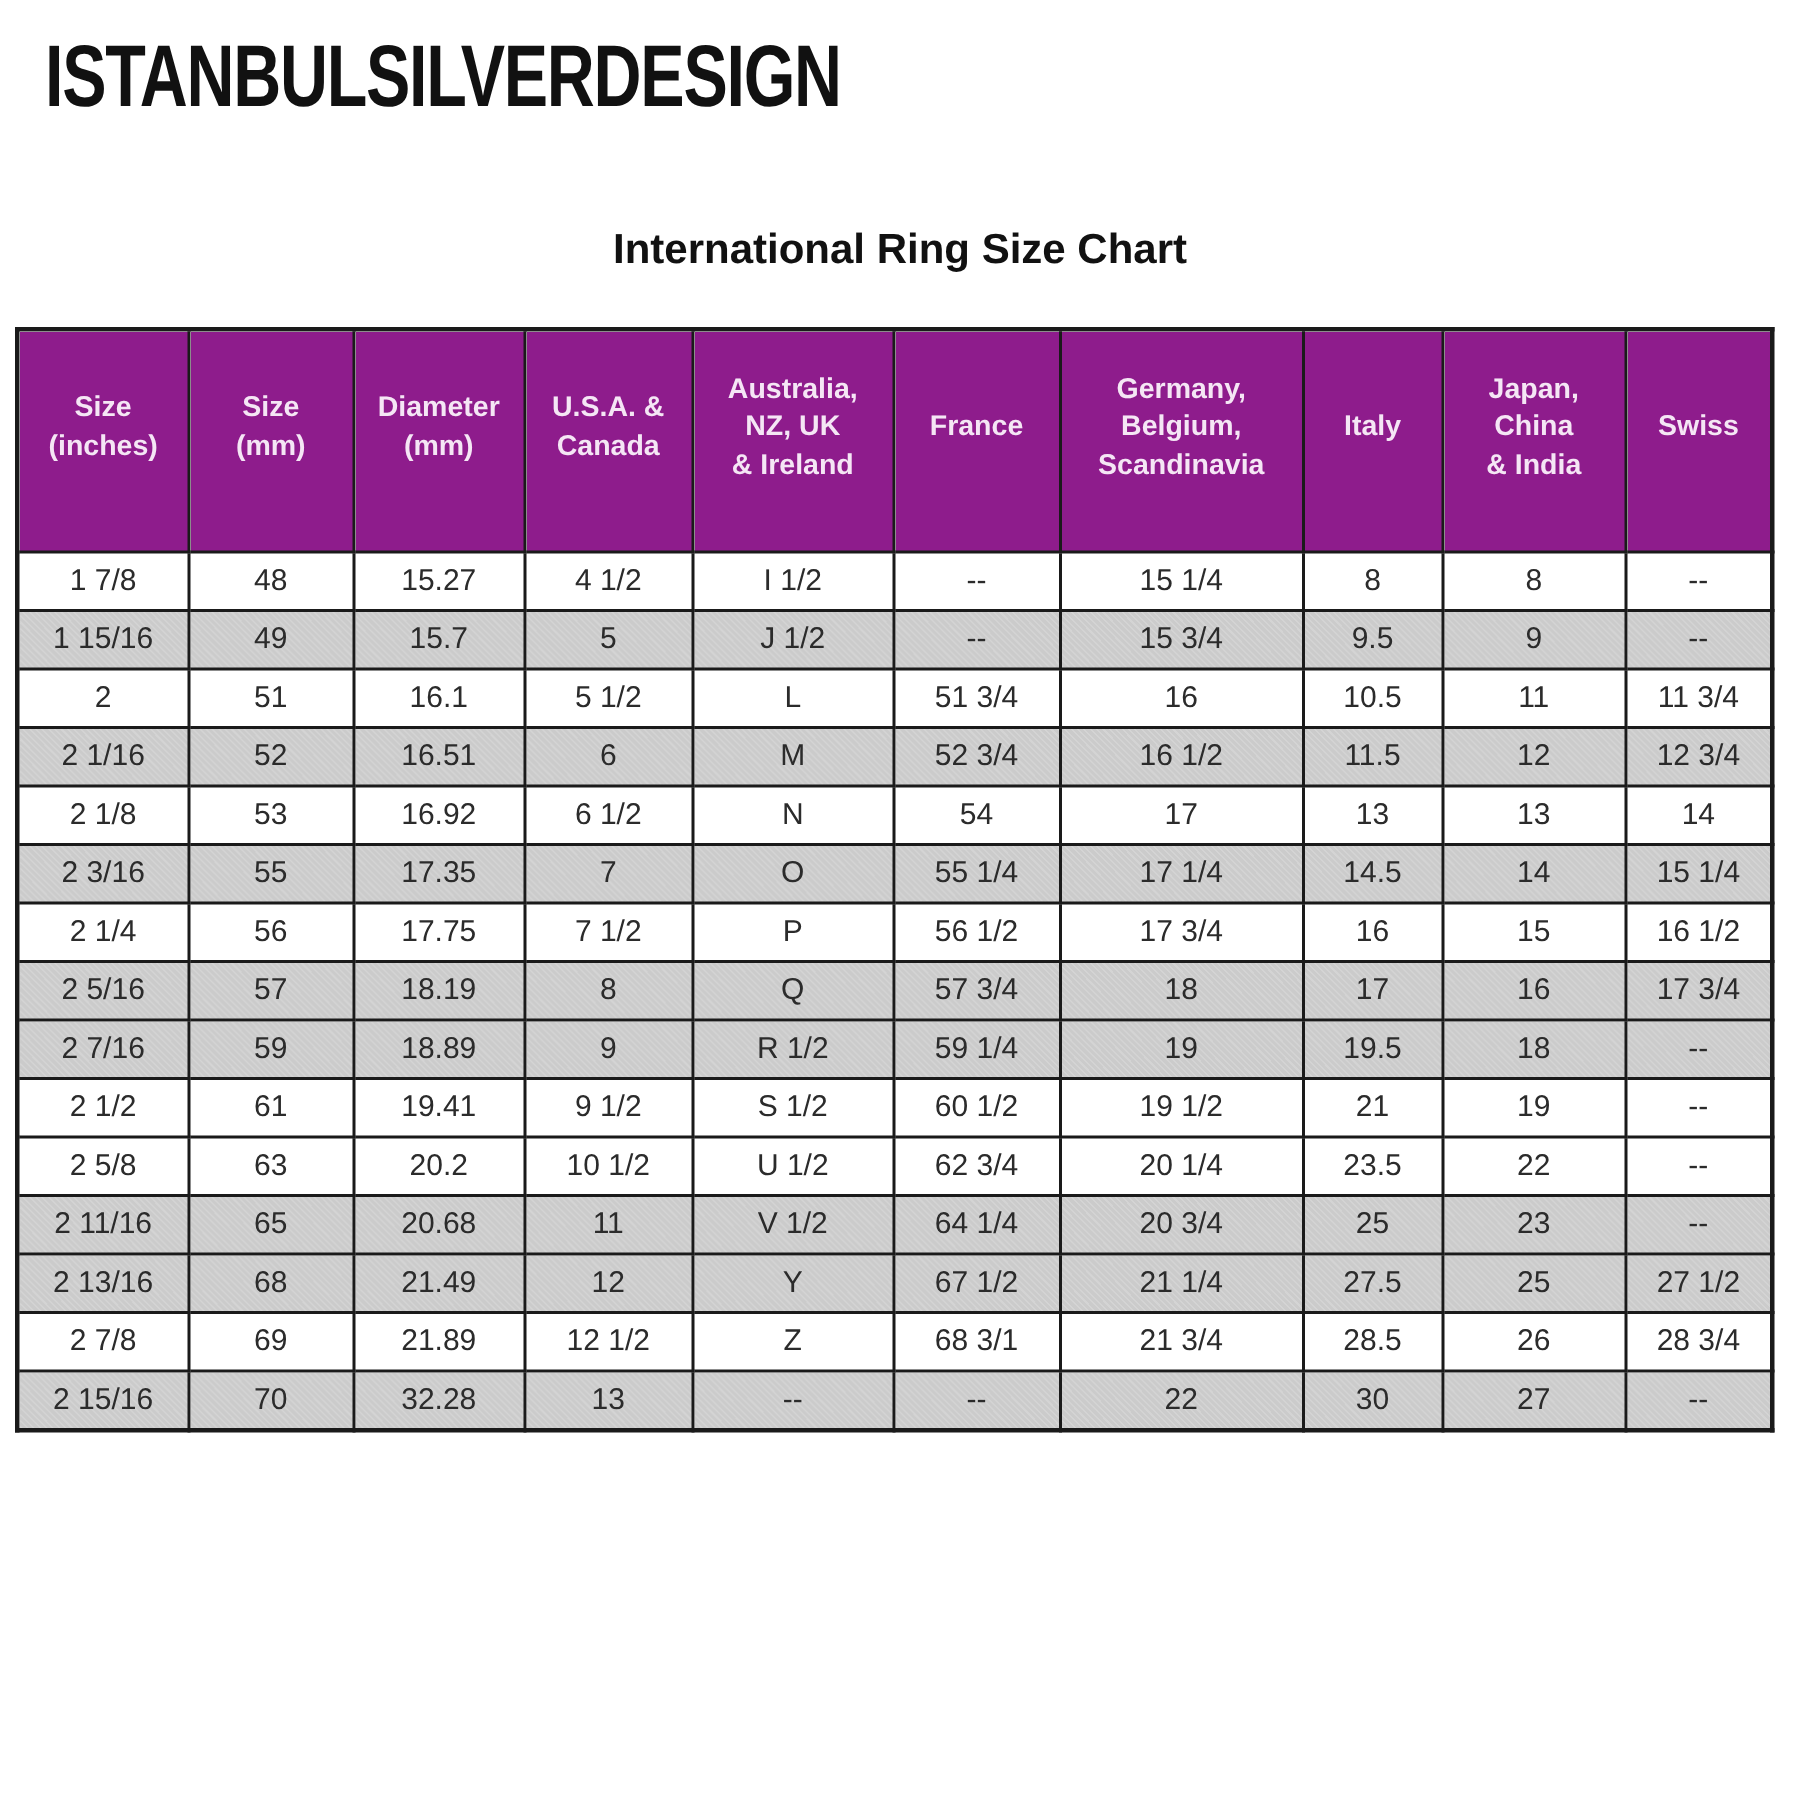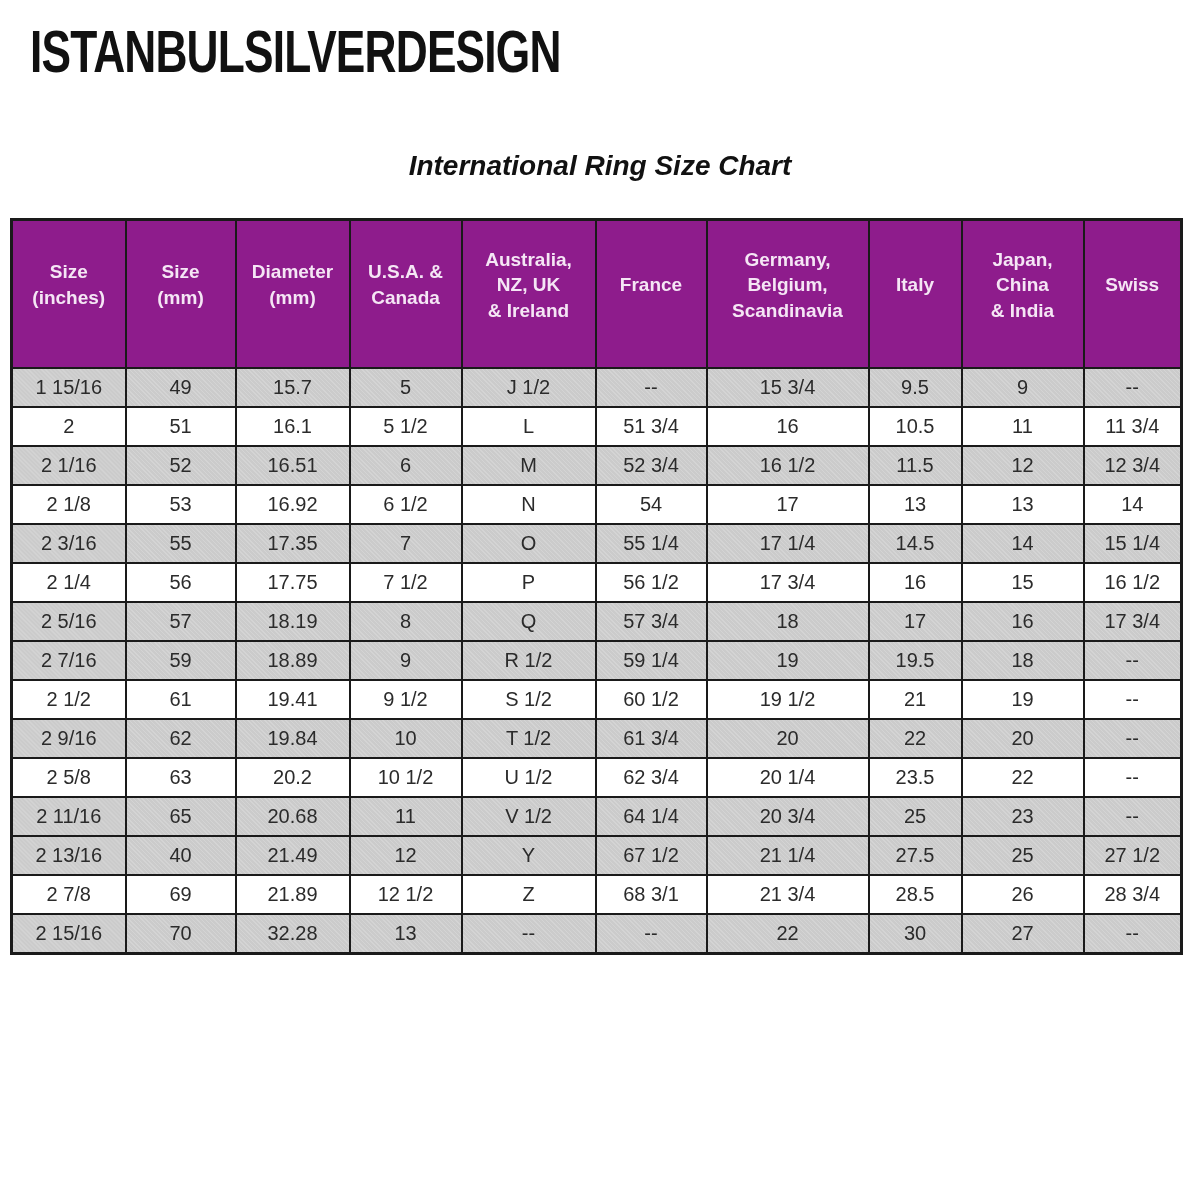--- a/index.html
+++ b/index.html
@@ -38,21 +38,20 @@
   .title {
     position: absolute;
     top: 150px;
     left: 0;
     width: 100%;
     margin: 0;
     text-align: center;
     font-size: 28px;
     font-weight: 700;
     color: #111;
-    font-style: italic;
   }
   table.ring-table {
     position: absolute;
     left: 10px;
     top: 218px;
     width: 1170px;
     border-collapse: collapse;
     table-layout: fixed;
     border: 3px solid var(--border, #1a1a1a);
   }
@@ -129,20 +128,32 @@
 Belgium,
 Scandinavia</th>
           <th>Italy</th>
           <th>Japan,
 China
 &amp; India</th>
           <th>Swiss</th>
         </tr>
     </thead>
     <tbody id="table-body">
+        <tr>
+          <td>1 7/8</td>
+          <td>48</td>
+          <td>15.27</td>
+          <td>4 1/2</td>
+          <td>I 1/2</td>
+          <td>--</td>
+          <td>15 1/4</td>
+          <td>8</td>
+          <td>8</td>
+          <td>--</td>
+        </tr>
         <tr class="alt">
           <td>1 15/16</td>
           <td>49</td>
           <td>15.7</td>
           <td>5</td>
           <td>J 1/2</td>
           <td>--</td>
           <td>15 3/4</td>
           <td>9.5</td>
           <td>9</td>
@@ -237,32 +248,20 @@
           <td>61</td>
           <td>19.41</td>
           <td>9 1/2</td>
           <td>S 1/2</td>
           <td>60 1/2</td>
           <td>19 1/2</td>
           <td>21</td>
           <td>19</td>
           <td>--</td>
         </tr>
-        <tr class="alt">
-          <td>2 9/16</td>
-          <td>62</td>
-          <td>19.84</td>
-          <td>10</td>
-          <td>T 1/2</td>
-          <td>61 3/4</td>
-          <td>20</td>
-          <td>22</td>
-          <td>20</td>
-          <td>--</td>
-        </tr>
         <tr>
           <td>2 5/8</td>
           <td>63</td>
           <td>20.2</td>
           <td>10 1/2</td>
           <td>U 1/2</td>
           <td>62 3/4</td>
           <td>20 1/4</td>
           <td>23.5</td>
           <td>22</td>
@@ -275,21 +274,21 @@
           <td>11</td>
           <td>V 1/2</td>
           <td>64 1/4</td>
           <td>20 3/4</td>
           <td>25</td>
           <td>23</td>
           <td>--</td>
         </tr>
         <tr class="alt">
           <td>2 13/16</td>
-          <td>40</td>
+          <td>68</td>
           <td>21.49</td>
           <td>12</td>
           <td>Y</td>
           <td>67 1/2</td>
           <td>21 1/4</td>
           <td>27.5</td>
           <td>25</td>
           <td>27 1/2</td>
         </tr>
         <tr>

